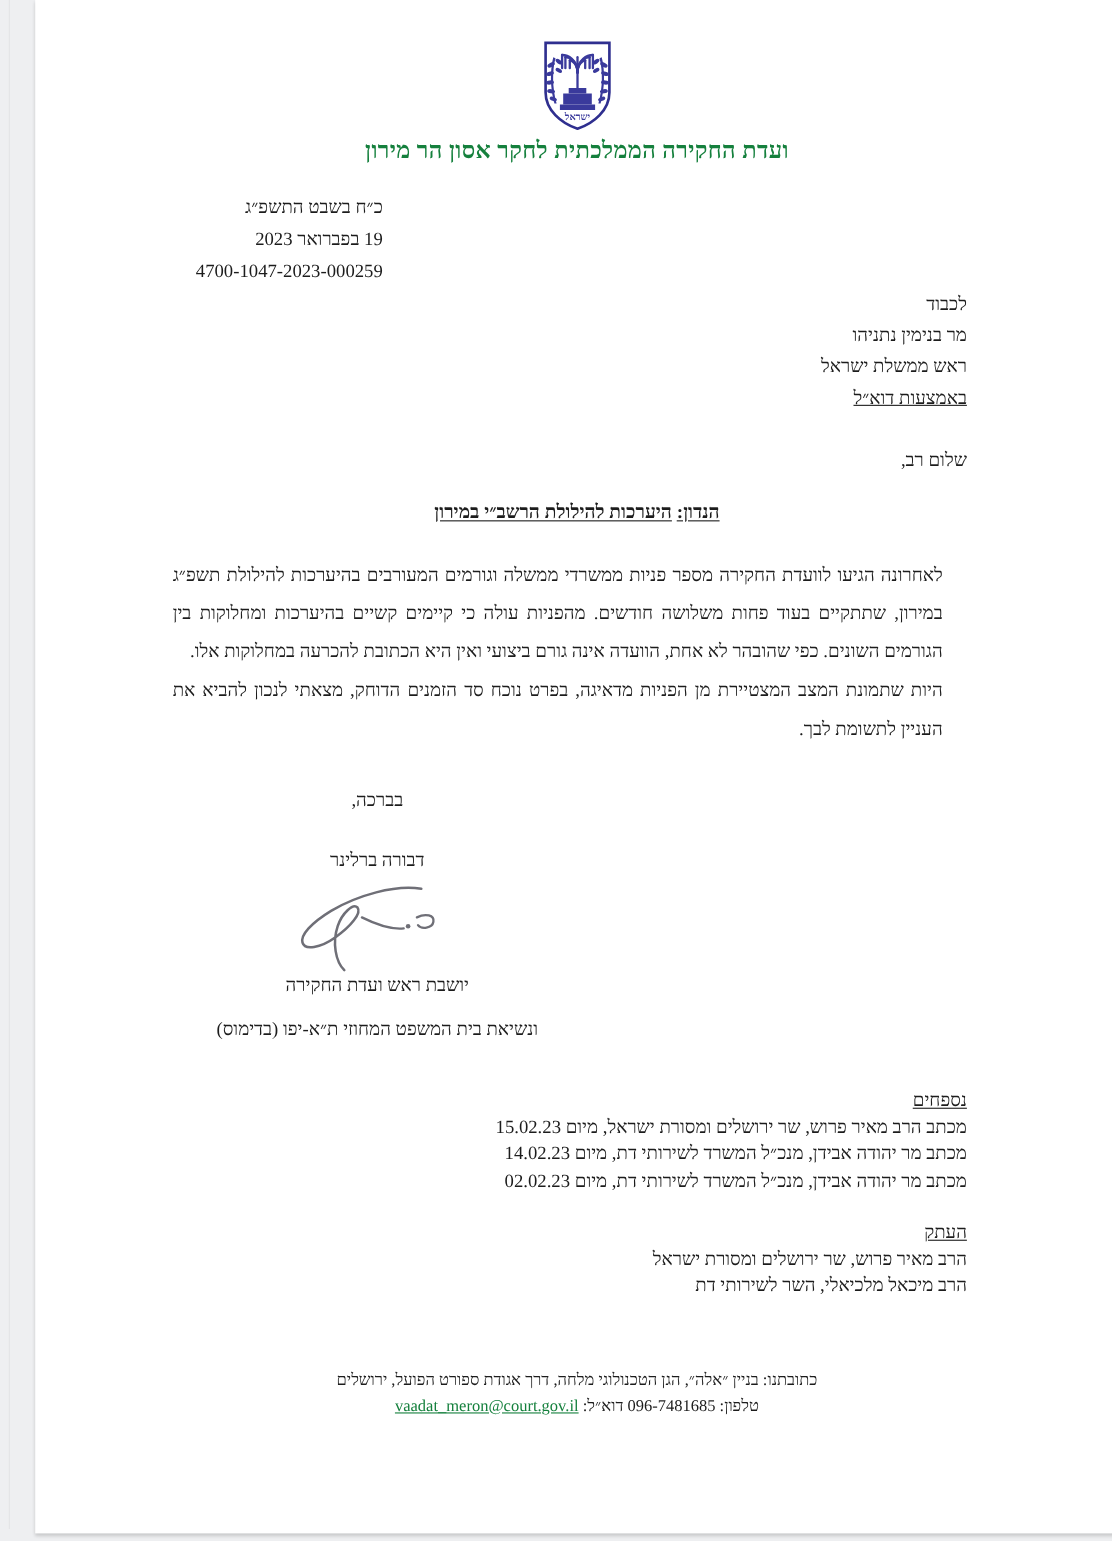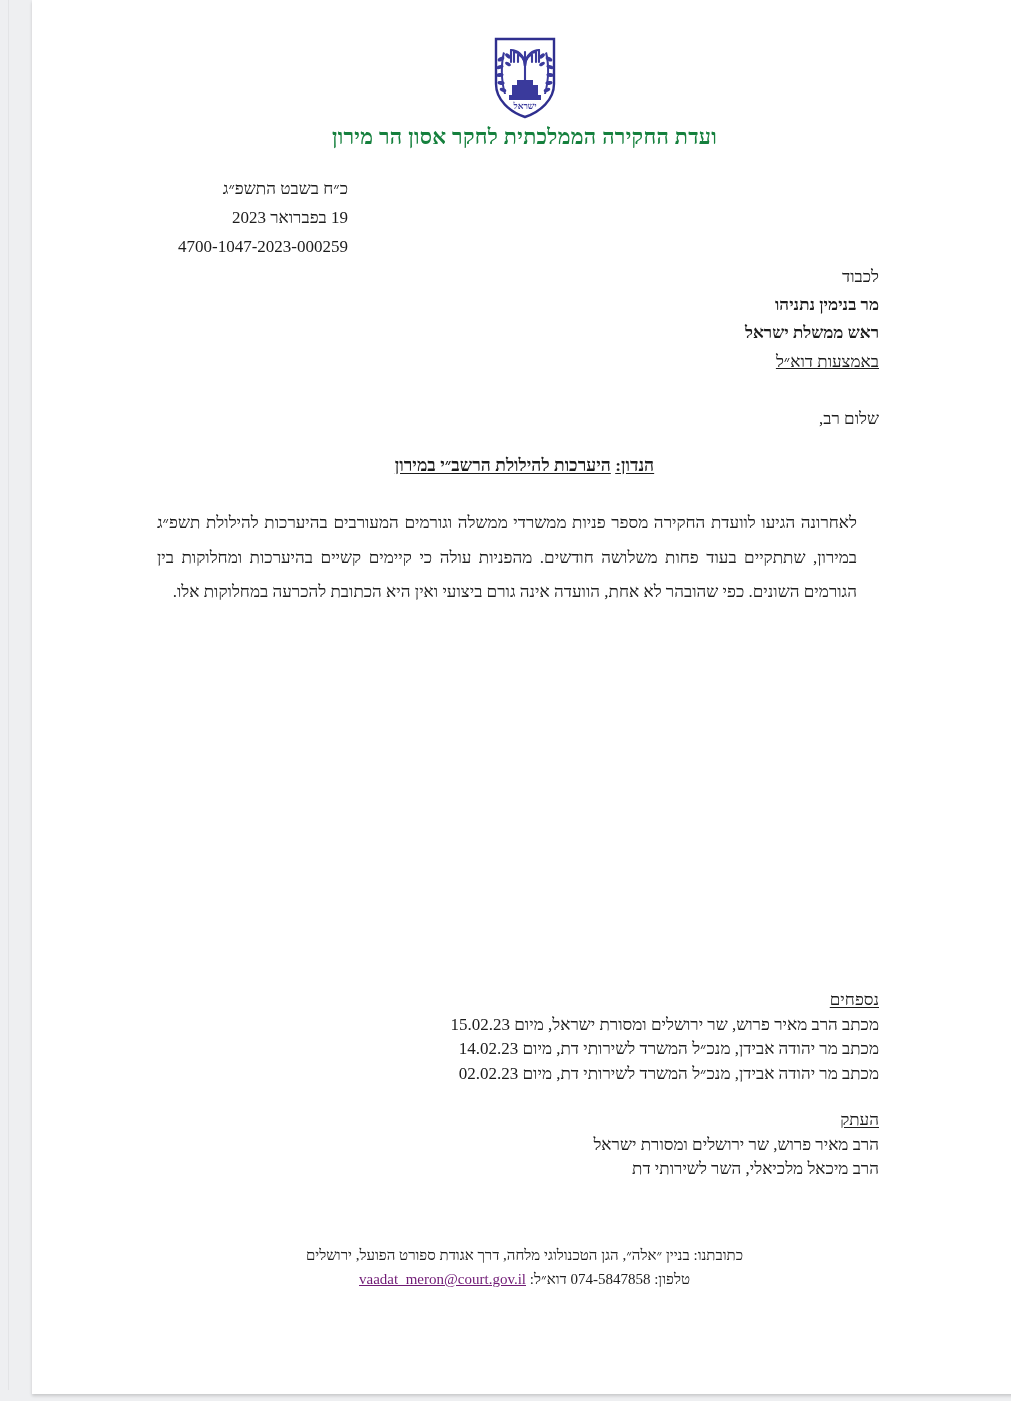--- a/index.html
+++ b/index.html
@@ -82,21 +82,21 @@
   .date-block .latin { direction: rtl; unicode-bidi: embed; }
 
   
   .addressee {
     top: 263px;
     right: 138px;
     font-size: 17px;
     text-align: right;
     line-height: 1.66;
   }
-  .addressee .bold { font-weight: bold; }
+  .addressee .bold { font-weight: normal; }
   .addressee .underline { text-decoration: underline; }
 
   .greeting {
     top: 409px;
     right: 138px;
     font-size: 17px;
   }
 
   .subject {
     top: 455px;
@@ -152,21 +152,21 @@
 
   
   .footer {
     top: 1243px;
     left: 0; right: 0;
     text-align: center;
     font-size: 15px;
     line-height: 1.6;
   }
   .footer .mail {
-    color: #701a75;
+    color: #15803d;
     text-decoration: underline;
     direction: ltr;
     unicode-bidi: embed;
   }
 
   .num { direction: ltr; unicode-bidi: embed; display: inline-block; }
 </style>
 </head>
 <body>
 
@@ -243,39 +243,57 @@
     </div>
 
     <div class="blk greeting">שלום רב,</div>
 
     <div class="blk subject">
       <span>הנדון:</span>
       <span>היערכות להילולת הרשב״י במירון</span>
     </div>
 
     <div class="blk para para-1">לאחרונה הגיעו לוועדת החקירה מספר פניות ממשרדי ממשלה וגורמים המעורבים בהיערכות להילולת תשפ״ג במירון, שתתקיים בעוד פחות משלושה חודשים. מהפניות עולה כי קיימים קשיים בהיערכות ומחלוקות בין הגורמים השונים. כפי שהובהר לא אחת, הוועדה אינה גורם ביצועי ואין היא הכתובת להכרעה במחלוקות אלו.</div>
-
+    <div class="blk para para-2">היות שתמונת המצב המצטיירת מן הפניות מדאיגה, בפרט נוכח סד הזמנים הדוחק, מצאתי לנכון להביא את העניין לתשומת לבך.</div>
+
+    <div class="blk sig-zone">
+      <p class="regards">בברכה,</p>
+      <p class="signer">דבורה ברלינר</p>
+
+      <svg class="sig-img" viewBox="0 0 160 92">
+        <g fill="none" stroke="#6f6f77" stroke-linecap="round" stroke-linejoin="round">
+          <path d="M120 14 C96 10 62 20 38 34 C20 45 10 56 12 63 C14 70 28 68 42 58
+                   C56 48 66 36 62 31 C58 27 48 36 44 48 C39 63 42 80 50 88" stroke-width="2.3"></path>
+          <path d="M66 40 C80 47 94 51 104 50" stroke-width="2.1"></path>
+          <path d="M116 40 C124 36 132 38 131 44 C130 50 120 51 117 47" stroke-width="2.1"></path>
+        </g>
+        <circle cx="108" cy="48" r="2.1" fill="#6f6f77"></circle>
+      </svg>
+
+      <p class="role1">יושבת ראש ועדת החקירה</p>
+      <p class="role2">ונשיאת בית המשפט המחוזי ת״א-יפו (בדימוס)</p>
+    </div>
 
     <div class="blk list-block attachments">
       <div class="head">נספחים</div>
       <div>מכתב הרב מאיר פרוש, שר ירושלים ומסורת ישראל, מיום 15.02.23</div>
       <div>מכתב מר יהודה אבידן, מנכ״ל המשרד לשירותי דת, מיום 14.02.23</div>
       <div>מכתב מר יהודה אבידן, מנכ״ל המשרד לשירותי דת, מיום 02.02.23</div>
     </div>
 
     <div class="blk list-block copies">
       <div class="head">העתק</div>
       <div>הרב מאיר פרוש, שר ירושלים ומסורת ישראל</div>
       <div>הרב מיכאל מלכיאלי, השר לשירותי דת</div>
     </div>
 
     <div class="blk footer">
       <div>כתובתנו: בניין ״אלה״, הגן הטכנולוגי מלחה, דרך אגודת ספורט הפועל, ירושלים</div>
       <div>
         <span>טלפון:</span>
-        <span class="num">074-5847858</span>
+        <span class="num">096-7481685</span>
         <span>דוא״ל:</span>
         <span class="mail">vaadat_meron@court.gov.il</span>
       </div>
     </div>
 
   </div>
 </div>
 
 </body></html>

